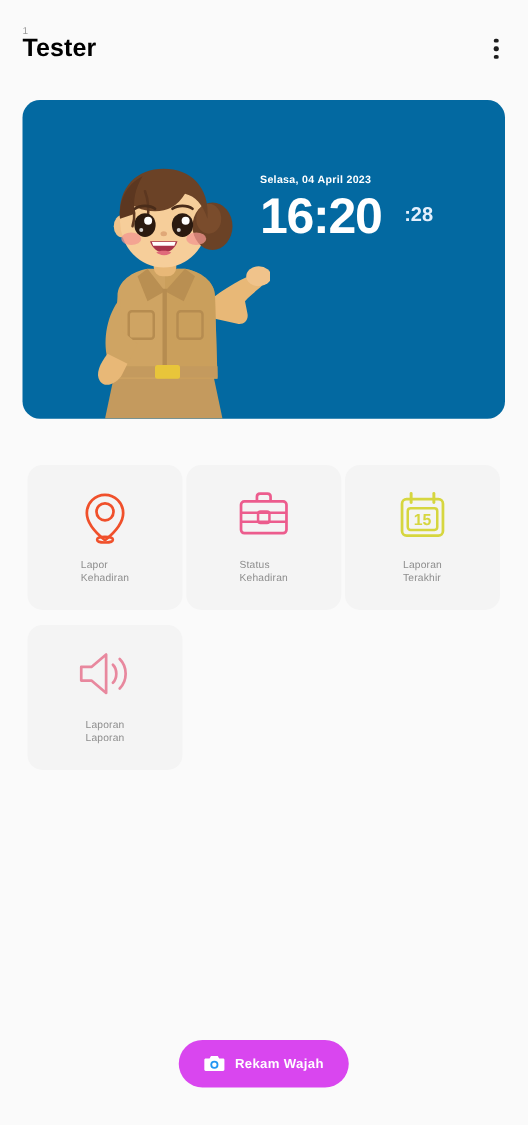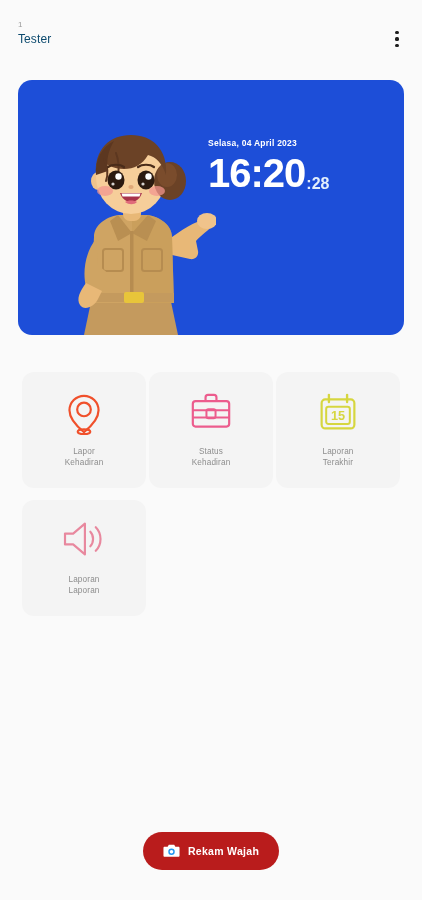--- a/index.html
+++ b/index.html
@@ -32,23 +32,23 @@
     left: 18px;
     top: 20px;
   }
   .header-sub {
     font-size: 8px;
     color: #9a9a9a;
     line-height: 10px;
     letter-spacing: 0.2px;
   }
   .header-title {
-    font-size: 12px;
-    font-weight: normal;
-    color: #0c4a6e;
+    font-size: 20px;
+    font-weight: bold;
+    color: #000000;
     line-height: 18px;
     letter-spacing: 0.1px;
   }
   .overflow-menu {
     position: absolute;
     right: 14px;
     top: 28px;
     width: 22px;
     height: 22px;
     display: flex;
@@ -65,55 +65,55 @@
     background: #1d1d1d;
   }
 
   
   .hero-card {
     position: absolute;
     left: 18px;
     top: 80px;
     width: 386px;
     height: 255px;
-    background: #1d4ed8;
+    background: #0369a1;
     border-radius: 14px;
     overflow: hidden;
   }
 
   .clock-block {
     position: absolute;
     left: 190px;
     top: 58px;
     width: 185px;
   }
   .clock-date {
     font-size: 8.5px;
     font-weight: bold;
     color: #ffffff;
     letter-spacing: 0.25px;
     margin-bottom: 4px;
   }
   .clock-time-row {
     display: flex;
-    align-items: flex-end;
+    align-items: center;
   }
   .clock-hm {
     font-size: 40px;
     font-weight: bold;
     color: #ffffff;
     letter-spacing: -1px;
     line-height: 42px;
   }
   .clock-sec {
     font-size: 16px;
     font-weight: bold;
     color: #E3EFFC;
     line-height: 20px;
-    margin-left: 1px;
+    margin-left: 18px;
   }
 
   
   .character {
     position: absolute;
     left: 28px;
     bottom: 0;
     width: 170px;
     height: 210px;
   }
@@ -143,34 +143,34 @@
     width: 46px;
     height: 46px;
     display: flex;
     align-items: flex-start;
     justify-content: center;
     margin-bottom: 8px;
   }
   .tile-label {
     font-size: 8.2px;
     color: #8d8d8d;
-    text-align: center;
+    text-align: left;
     line-height: 11px;
     max-width: 100px;
     letter-spacing: 0.15px;
   }
 
   
   .cta-button {
     position: absolute;
     left: 143px;
     top: 832px;
     width: 136px;
     height: 38px;
-    background: #b91c1c;
+    background: #d946ef;
     border-radius: 19px;
     display: flex;
     align-items: center;
     justify-content: center;
     gap: 8px;
     cursor: pointer;
     border: none;
   }
   .cta-label {
     font-size: 10.5px;

